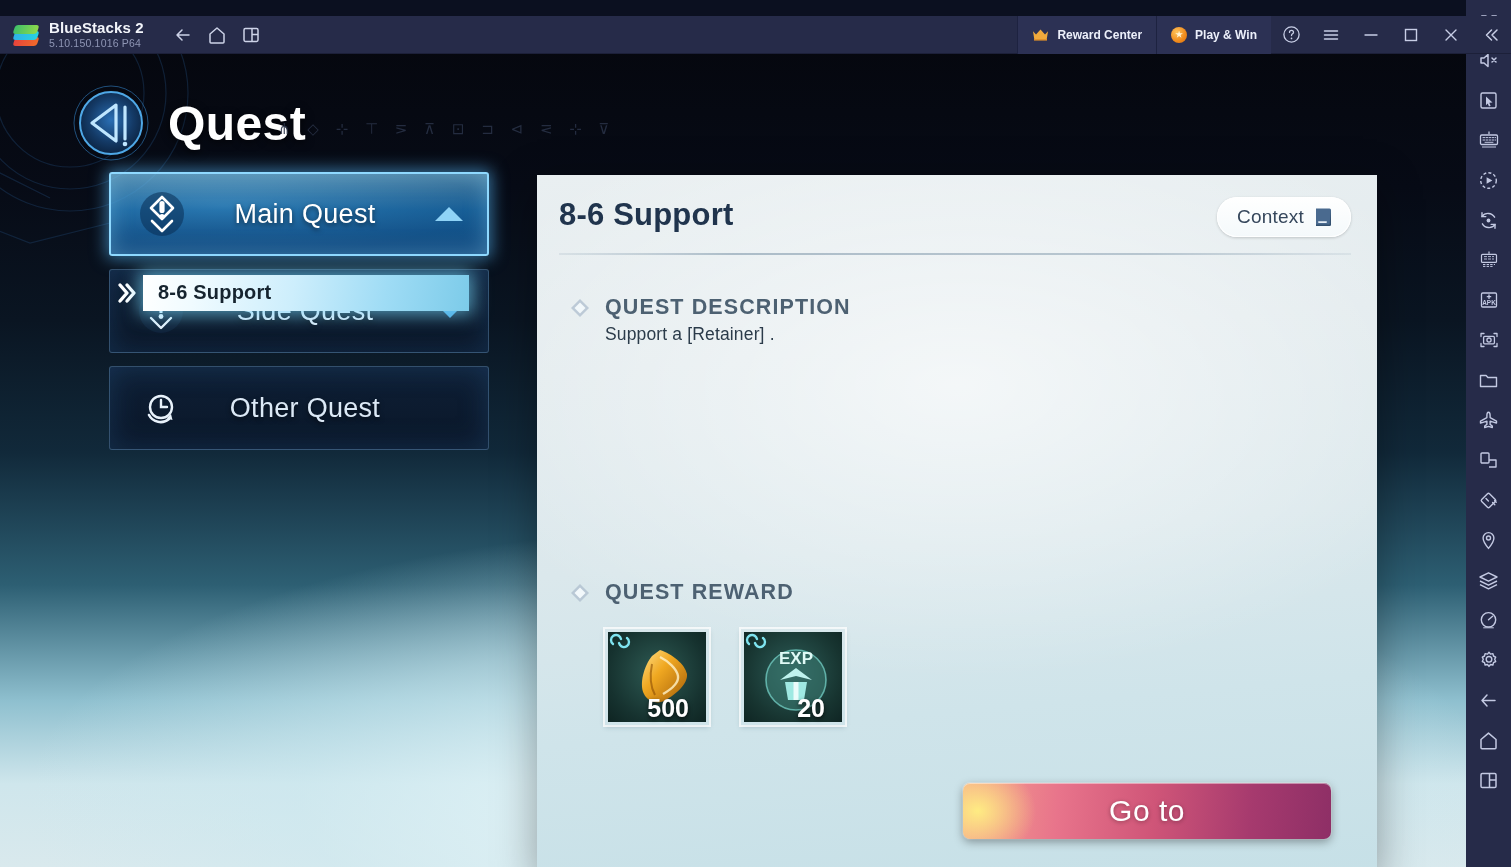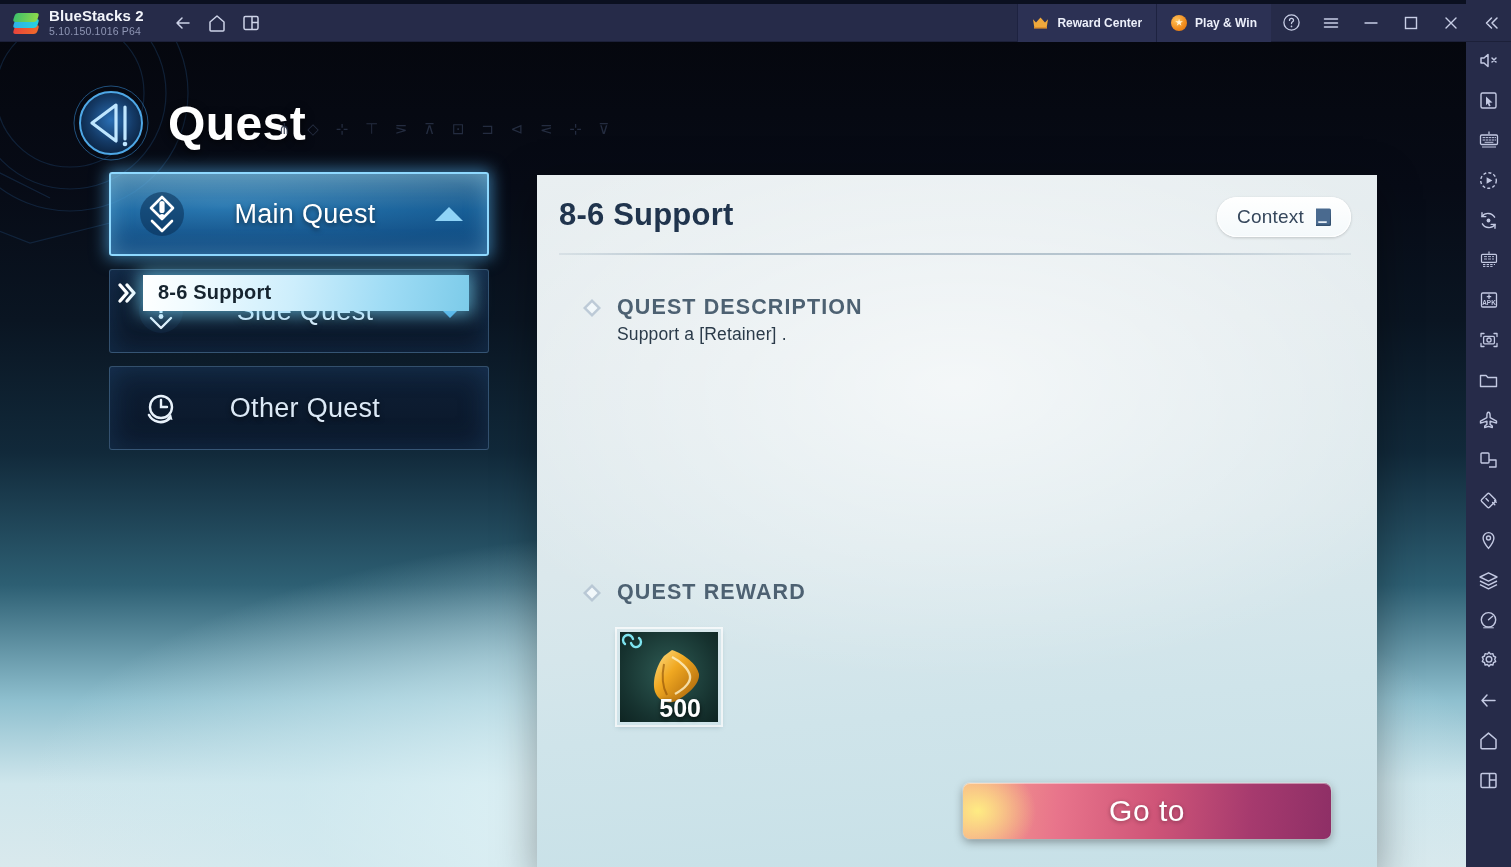--- a/index.html
+++ b/index.html
@@ -5,21 +5,21 @@
   * { margin:0; padding:0; box-sizing:border-box; }
   html,body {
     width:1511px; height:867px;
     overflow:hidden;
     font-family:"Liberation Sans", sans-serif;
     background:#0b1020;
   }
 
   
   #titlebar{
-    position:absolute; left:0; top:4px; width:1511px; height:38px;
+    position:absolute; left:0; top:16px; width:1511px; height:38px;
     background:#262b49;
     display:flex; align-items:center;
     border-bottom:1px solid #1c2039;
     z-index:50;
   }
   #bs-logo{
     width:26px;height:26px;margin-left:13px;margin-right:10px;
     position:relative;flex:none;
   }
   #bs-logo .l1,#bs-logo .l2,#bs-logo .l3{
@@ -157,21 +157,21 @@
     box-shadow:0 1px 3px rgba(0,0,0,.18), inset 0 0 0 1px rgba(255,255,255,.9);
     cursor:pointer;
     position:relative;top:2px;
   }
   #context-label{color:#36475c;font-size:19px;letter-spacing:.2px;}
   #panel-divider{
     position:absolute;left:22px;right:26px;top:78px;height:2px;
     background:linear-gradient(90deg,rgba(120,145,165,.15),rgba(120,145,165,.55) 22%,rgba(120,145,165,.45) 75%,rgba(120,145,165,.12));
   }
 
-  .section{padding-left:44px;}
+  .section{padding-left:32px;}
   .section-head{display:flex;align-items:center;gap:14px;}
   .sec-diamond{width:22px;height:22px;flex:none;}
   .sec-title{color:#4d6172;font-size:21.5px;font-weight:bold;letter-spacing:1.1px;}
   .sec-body{color:#2b3b4a;font-size:17.5px;margin-top:4px;margin-left:36px;letter-spacing:.15px;}
 
   #desc-section{position:absolute;left:0;top:120px;width:100%;}
   #reward-section{position:absolute;left:0;top:405px;width:100%;}
 
   #reward-items{display:flex;gap:32px;margin-top:24px;margin-left:36px;}
   .reward-slot{
@@ -454,20 +454,37 @@
               <path d="M22 16 C20 26 20 38 25 47" fill="none" stroke="#8a4d05" stroke-width="2" opacity=".6"></path>
             </svg>
           </div>
           <svg class="slot-corner" viewBox="0 0 22 20">
             <path d="M4 12 a5 5 0 0 1 0-8 a5 5 0 0 1 7 1 l1 2" fill="none" stroke="#7fe4f0" stroke-width="2.4" stroke-linecap="round"></path>
             <path d="M18 6 a5 5 0 0 1 0 8 a5 5 0 0 1-7-1 l-1-2" fill="none" stroke="#7fe4f0" stroke-width="2.4" stroke-linecap="round"></path>
           </svg>
           <span class="slot-qty">500</span>
         </div>
 
+        <div class="reward-slot slot-exp">
+          <div class="reward-inner">
+            <svg class="exp-badge" width="76" height="76" viewBox="0 0 76 76">
+              <circle cx="38" cy="38" r="30" fill="#3c7d75" opacity=".55"></circle>
+              <circle cx="38" cy="38" r="30" fill="none" stroke="#79d8cf" stroke-width="1.6" opacity=".7"></circle>
+              <text x="38" y="22" text-anchor="middle" font-family="Liberation Sans, sans-serif" font-size="17" font-weight="bold" fill="#dffaf6">EXP</text>
+              <path d="M38 26 L54 38 L38 34 L22 38 Z" fill="#bff3ee"></path>
+              <path d="M27 40 h22 l-3 18 h-16 z" fill="#9fe9e2"></path>
+              <rect x="35.5" y="40" width="5" height="18" fill="#eafcfa"></rect>
+            </svg>
+          </div>
+          <svg class="slot-corner" viewBox="0 0 22 20">
+            <path d="M4 12 a5 5 0 0 1 0-8 a5 5 0 0 1 7 1 l1 2" fill="none" stroke="#7fe4f0" stroke-width="2.4" stroke-linecap="round"></path>
+            <path d="M18 6 a5 5 0 0 1 0 8 a5 5 0 0 1-7-1 l-1-2" fill="none" stroke="#7fe4f0" stroke-width="2.4" stroke-linecap="round"></path>
+          </svg>
+          <span class="slot-qty">20</span>
+        </div>
 
       </div>
     </div>
   </div>
 
   <div id="goto-btn">
     <span id="goto-label">Go to</span>
   </div>
 </div>
 

